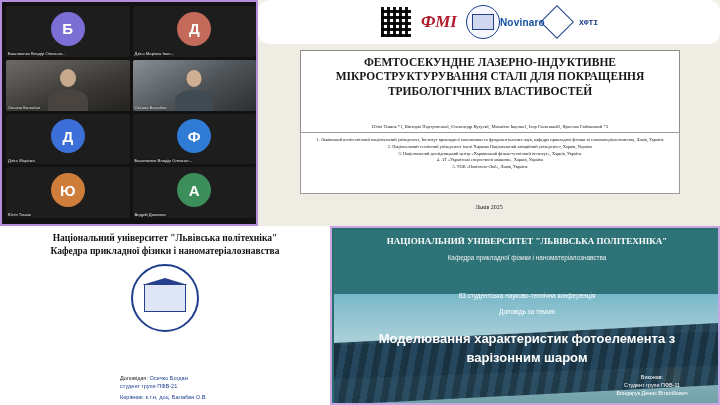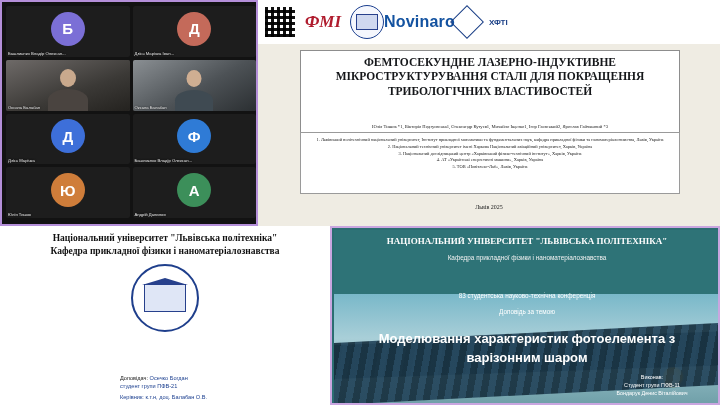--- a/index.html
+++ b/index.html
@@ -38,33 +38,33 @@
   .wc-bg{position:absolute;inset:0;}
   .wc-a{background:linear-gradient(160deg,#6e6a68 0%,#3b3936 60%,#24221f 100%);}
   .wc-b{background:linear-gradient(150deg,#8a8f93 0%,#4d5256 55%,#2b2f32 100%);}
   .wc-c{background:linear-gradient(170deg,#9aa0a4 0%,#565b5f 60%,#2e3235 100%);}
   .wc-d{background:linear-gradient(140deg,#b9b2a6 0%,#6f6a60 55%,#3a3733 100%);}
   .head{position:absolute;left:50%;transform:translateX(-50%);border-radius:50%;}
   .body{position:absolute;left:50%;transform:translateX(-50%);border-radius:50% 50% 0 0;}
 
   
   .tr-logos{position:absolute;left:0;top:0;width:462px;height:44px;background:#ffffff;
-    display:flex;align-items:center;justify-content:flex-start;padding:0 6px;box-sizing:border-box;}
+    display:flex;align-items:center;justify-content:center;padding:0 6px;box-sizing:border-box;border-radius:12px;}
   .logo-box{display:flex;align-items:center;justify-content:center;}
   .logo-qr{width:30px;height:30px;background:
       repeating-linear-gradient(90deg,#111 0 3px,#fff 3px 6px),
       repeating-linear-gradient(0deg,#111 0 3px,transparent 3px 6px);
       background-blend-mode:multiply;border:1px solid #fff;}
   .logo-fmi{width:54px;height:30px;display:flex;align-items:center;justify-content:center;
     color:#b01c2e;font-family:"Liberation Serif",serif;font-size:17px;font-style:italic;font-weight:bold;}
   .logo-seal{width:32px;height:32px;border-radius:50%;border:1.5px solid #1b3f8f;
     background:#f5f7fd;display:flex;align-items:center;justify-content:center;}
   .logo-seal .inner{width:20px;height:14px;background:#cfd8ef;border:1px solid #27408c;}
-  .logo-nov{color:#1352a0;font-size:16px;font-weight:bold;letter-spacing:.2px;}
-  .logo-hfti{display:flex;align-items:center;gap:10px;}
+  .logo-nov{color:#1352a0;font-size:10px;font-weight:bold;letter-spacing:.2px;}
+  .logo-hfti{display:flex;align-items:center;gap:10px;font-family:Liberation Mono, monospace;}
   .logo-hfti .x{width:22px;height:22px;border:1px solid #1a3f86;transform:rotate(45deg);}
   .logo-hfti .t{color:#1a3f86;font-size:8px;font-weight:bold;}
 
   .tr-body{position:absolute;left:0;top:44px;width:462px;height:182px;background:#efece3;}
   .tr-titlebox{position:absolute;left:42px;top:6px;width:380px;height:86px;background:#ffffff;
     border:1px solid #8d8d8d;display:flex;align-items:flex-start;justify-content:center;padding:4px 8px;box-sizing:border-box;}
   .tr-title{font-family:"Liberation Serif",serif;font-weight:bold;font-size:11.5px;line-height:1.25;
     text-align:center;color:#15171a;}
   .tr-authors{position:absolute;left:60px;top:80px;width:344px;text-align:center;
     font-size:4.6px;color:#1b1b1b;font-family:"Liberation Serif",serif;}

